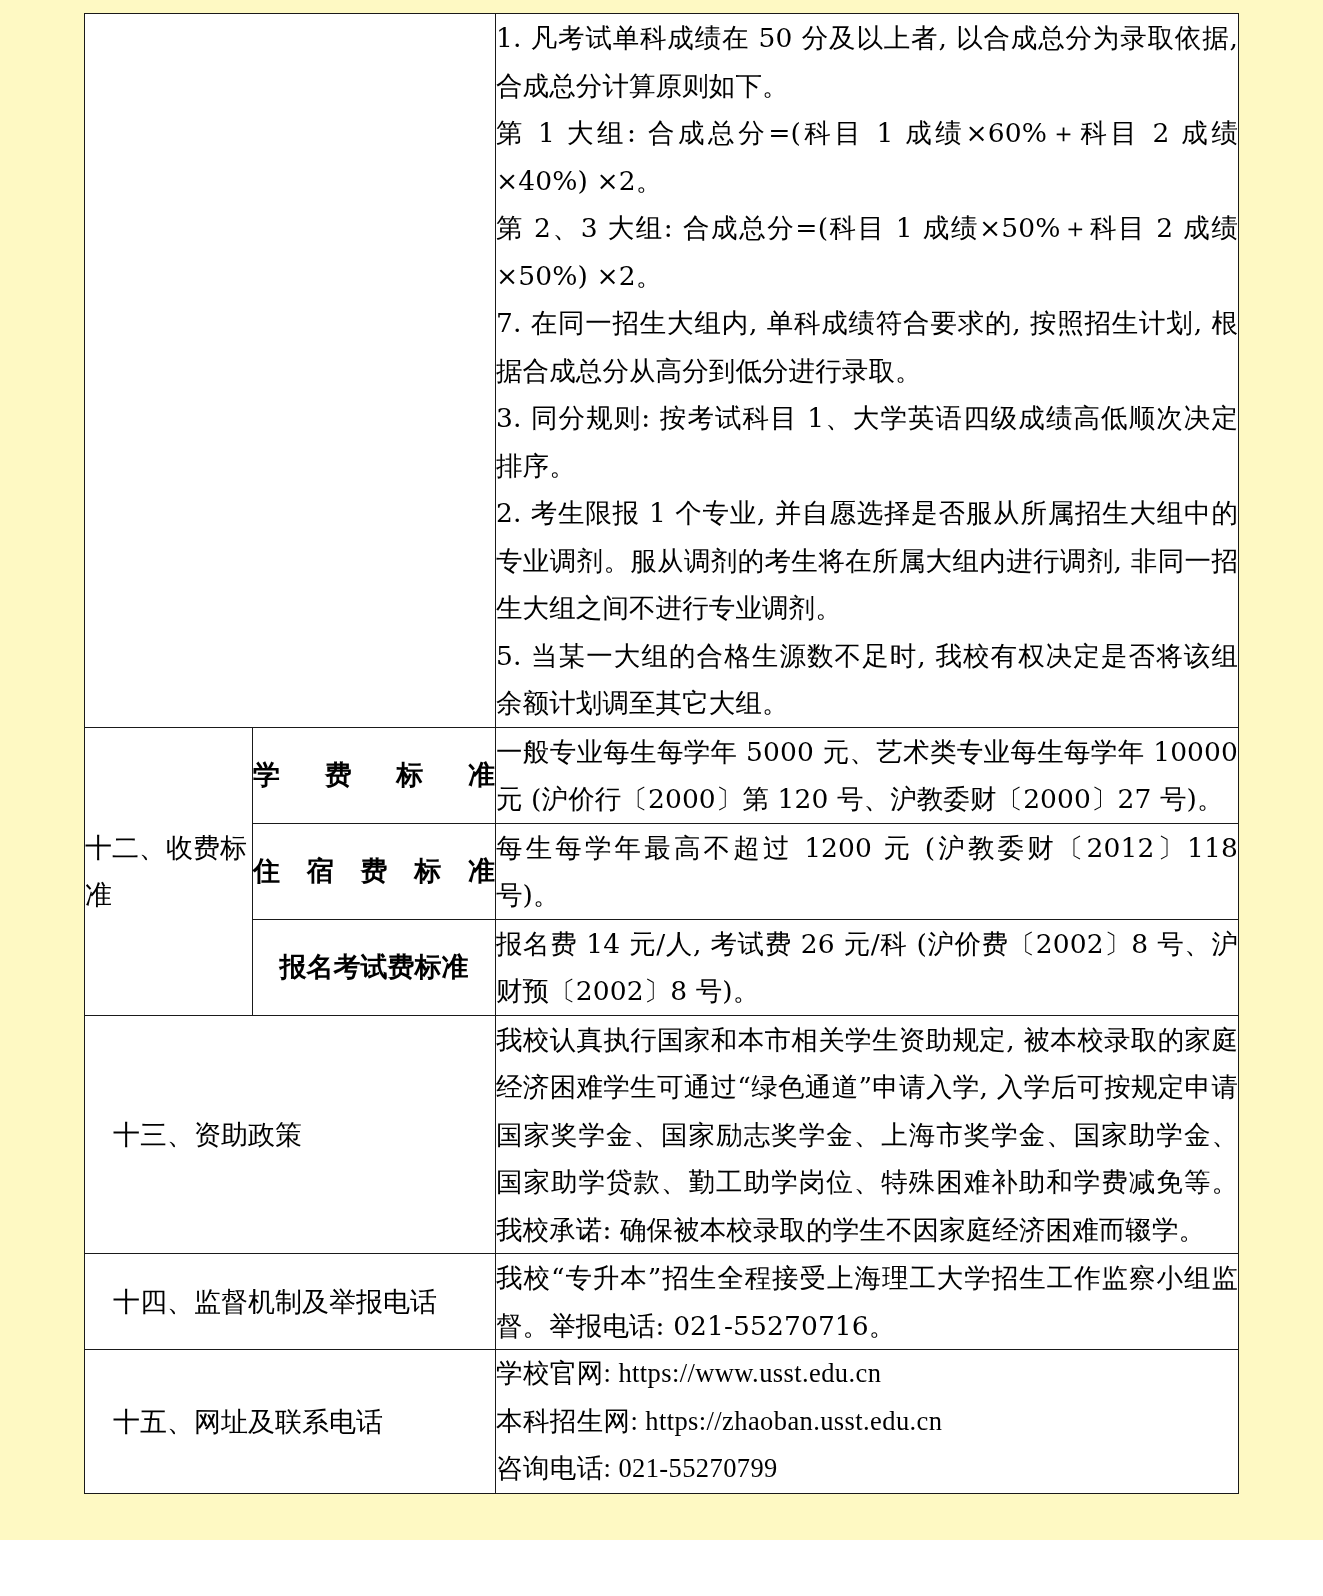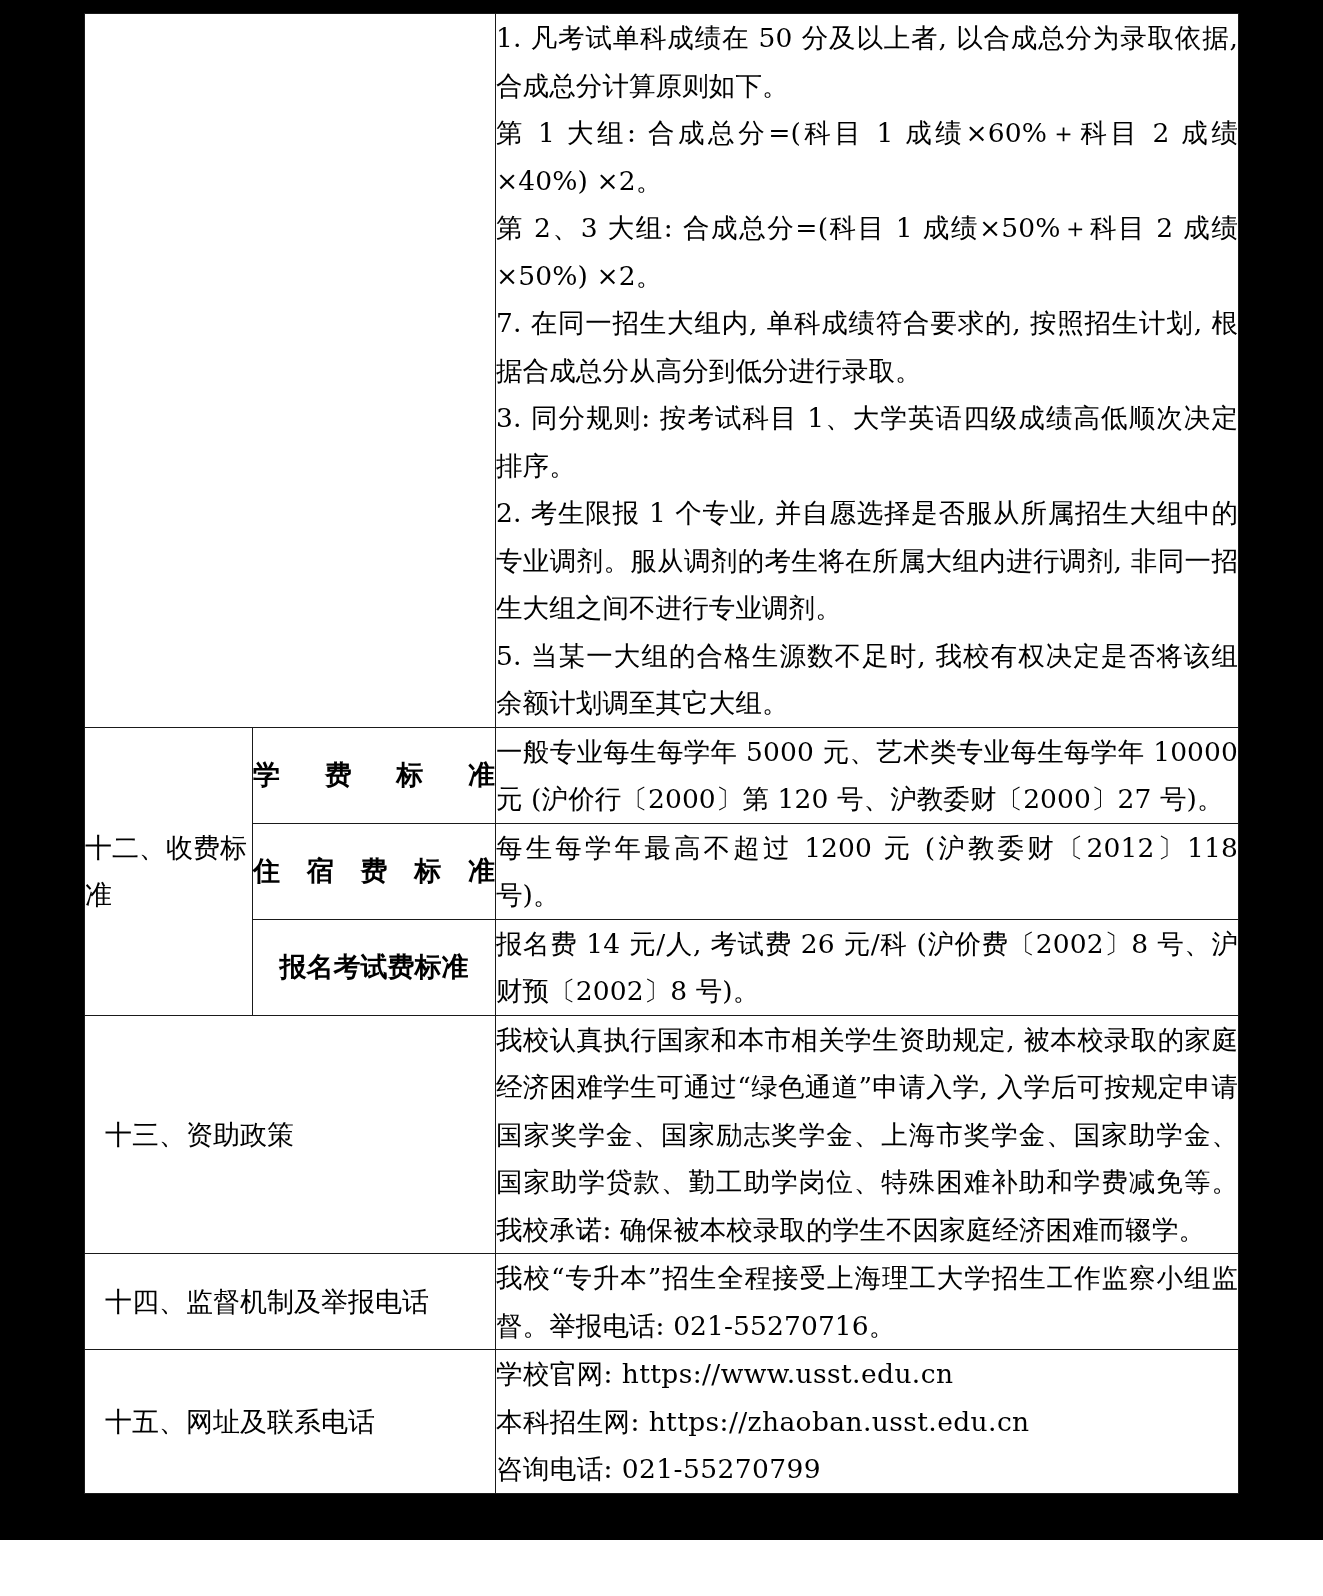--- a/index.html
+++ b/index.html
@@ -12,21 +12,21 @@
     height: 1596px;
     font-family: "DejaVu Serif", "Liberation Serif", serif;
     color: #000000;
     overflow: hidden;
   }
 
   .page {
     position: relative;
     width: 1323px;
     height: 1540px;
-    background: #000000;
+    background: #fef9c3;
   }
 
   table.doc-table {
     position: absolute;
     left: 84px;
     top: 13px;
     width: 1154px;
     border-collapse: collapse;
     table-layout: fixed;
   }
@@ -59,21 +59,21 @@
 
   .cell-label {
     padding: 10px 10px 10px 16px;
     font-size: 27px;
     line-height: 47px;
     font-weight: normal;
     text-align: left;
   }
 
   .cell-label.indent {
-    padding-left: 20px;
+    padding-left: 28px;
   }
 
   .cell-sublabel {
     padding: 10px 14px;
     font-size: 27px;
     line-height: 44px;
     font-weight: bold;
     text-align: justify;
     text-align-last: justify;
     text-justify: inter-ideograph;
@@ -83,20 +83,21 @@
     text-align: right;
     text-align-last: center;
   }
 
   .url-line {
     font-family: "DejaVu Serif", "Liberation Serif", serif;
   }
 
   .mono-ish {
     letter-spacing: 0.4px;
+    font-family: Liberation Serif, serif;
   }
 </style>
 </head>
 <body>
 
 <div class="page">
 
   <table class="doc-table">
     <colgroup>
       <col class="c-label">

